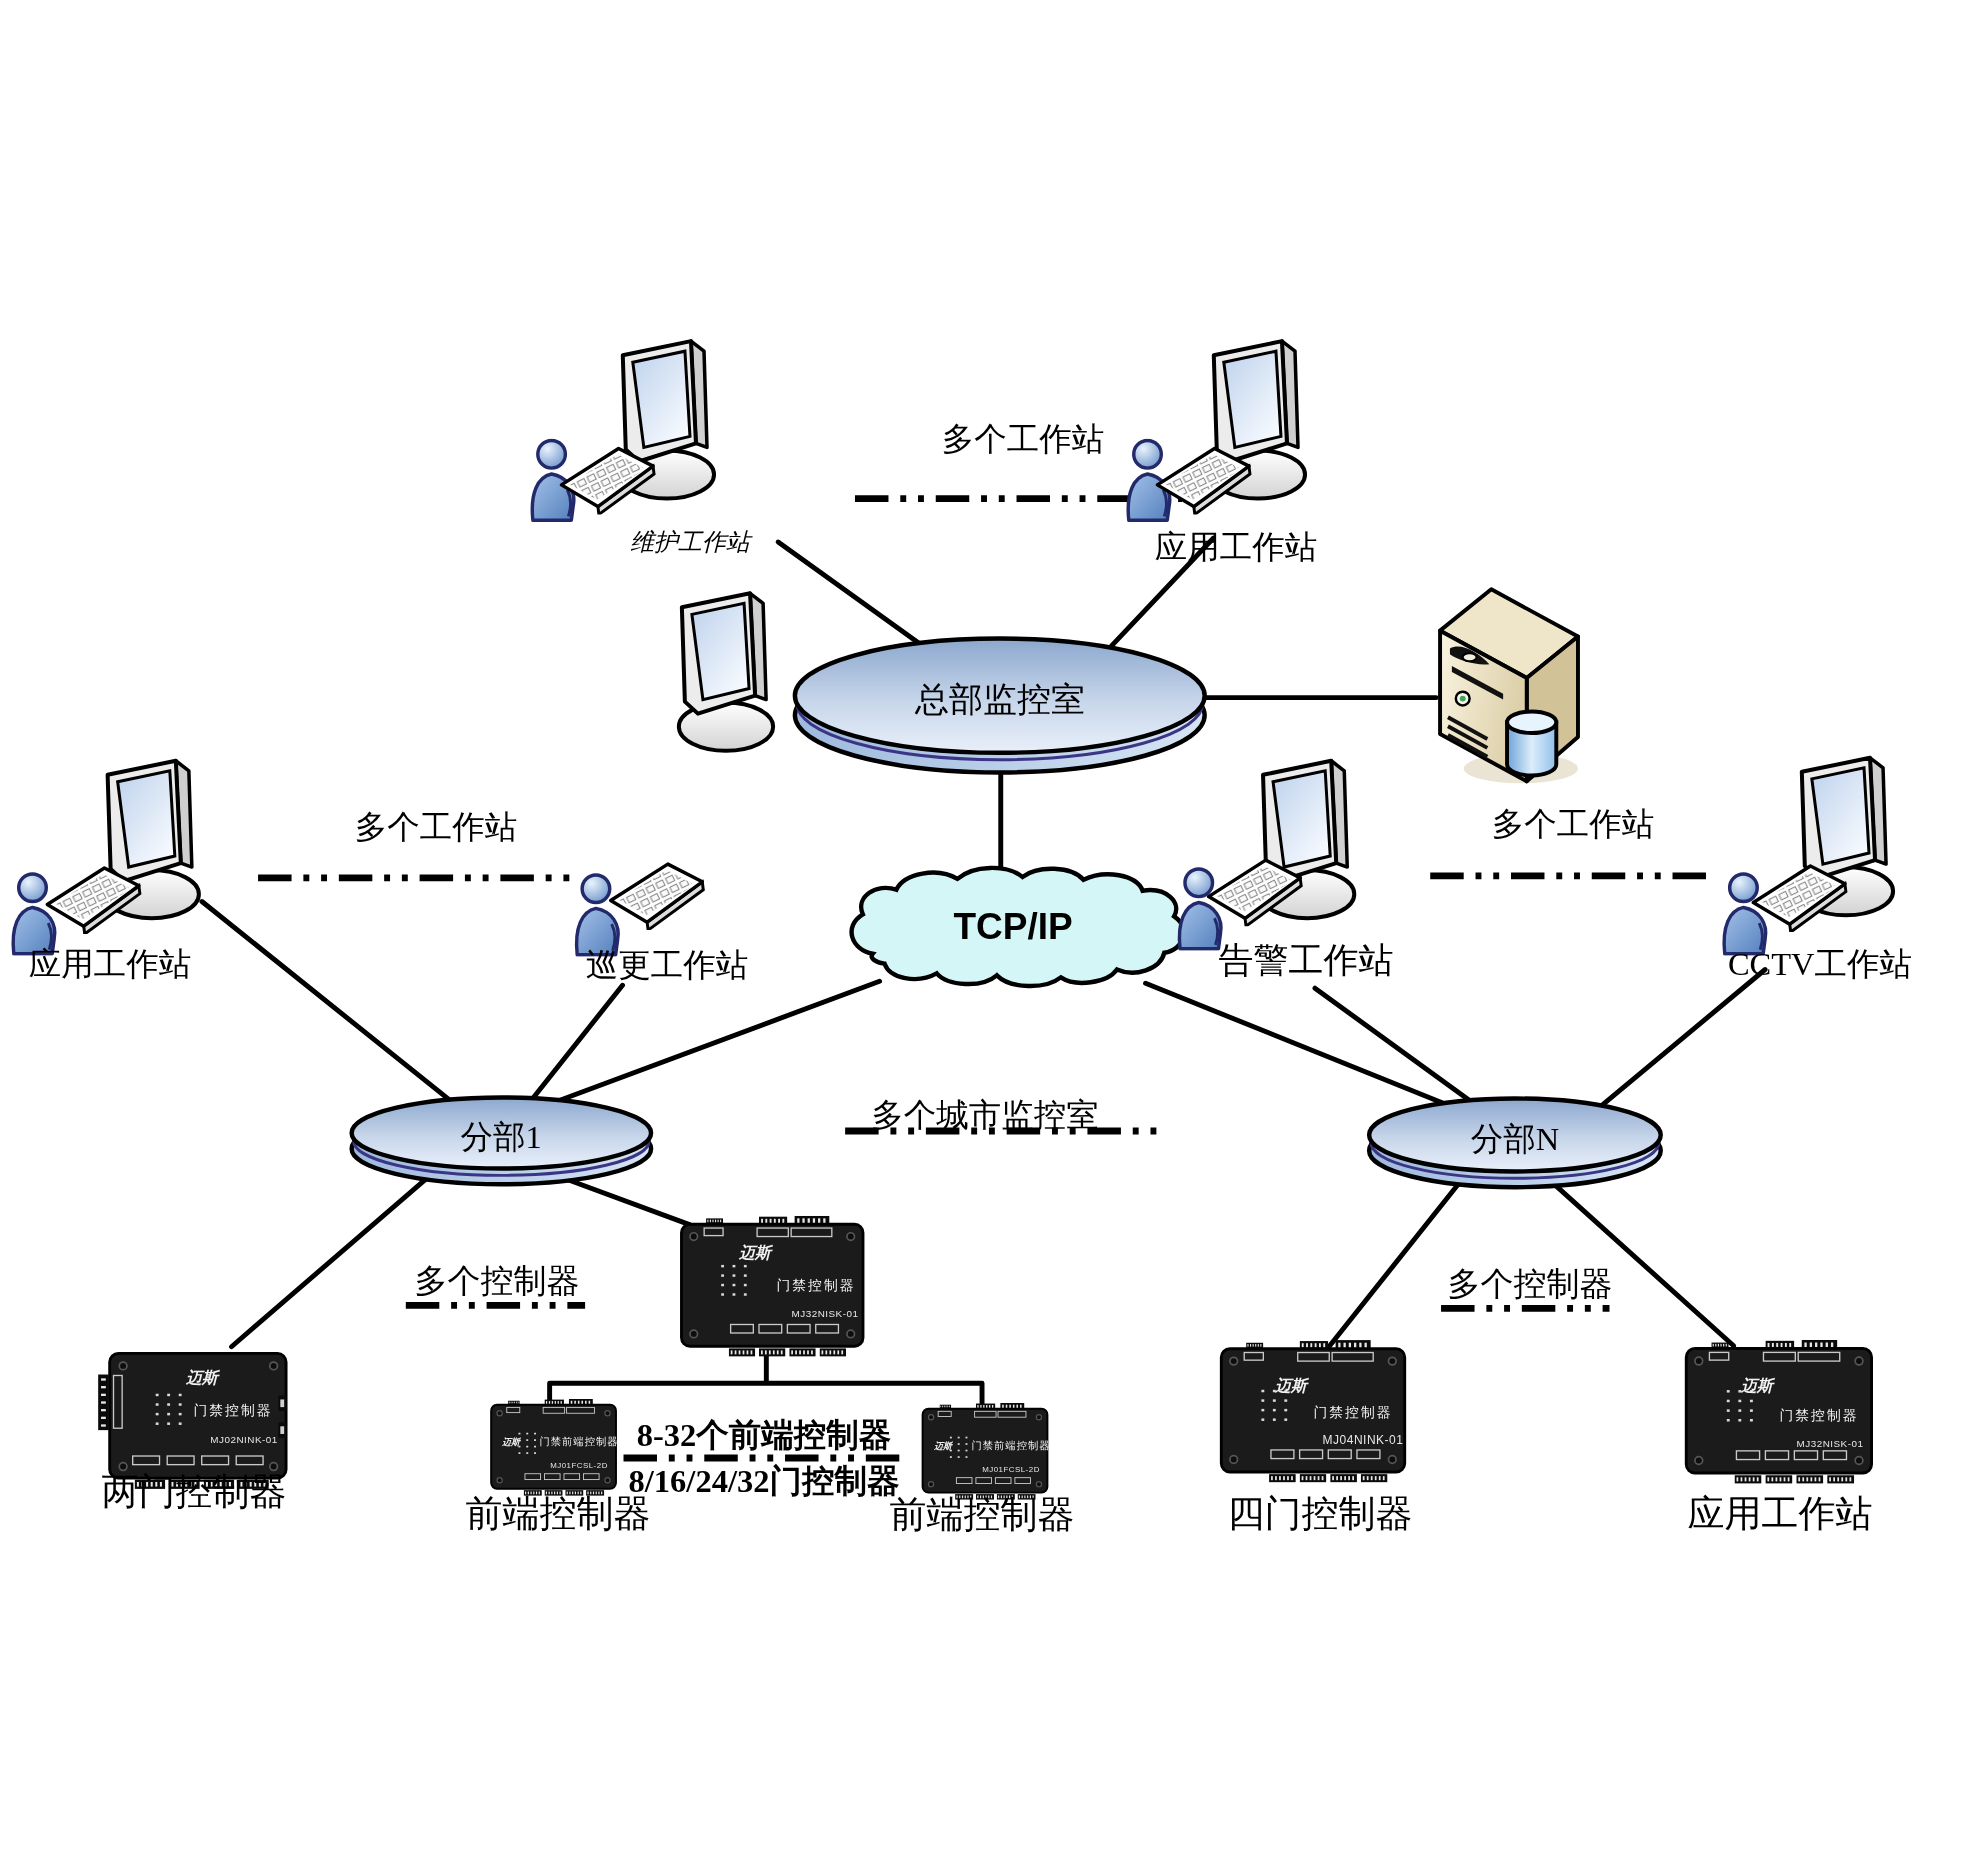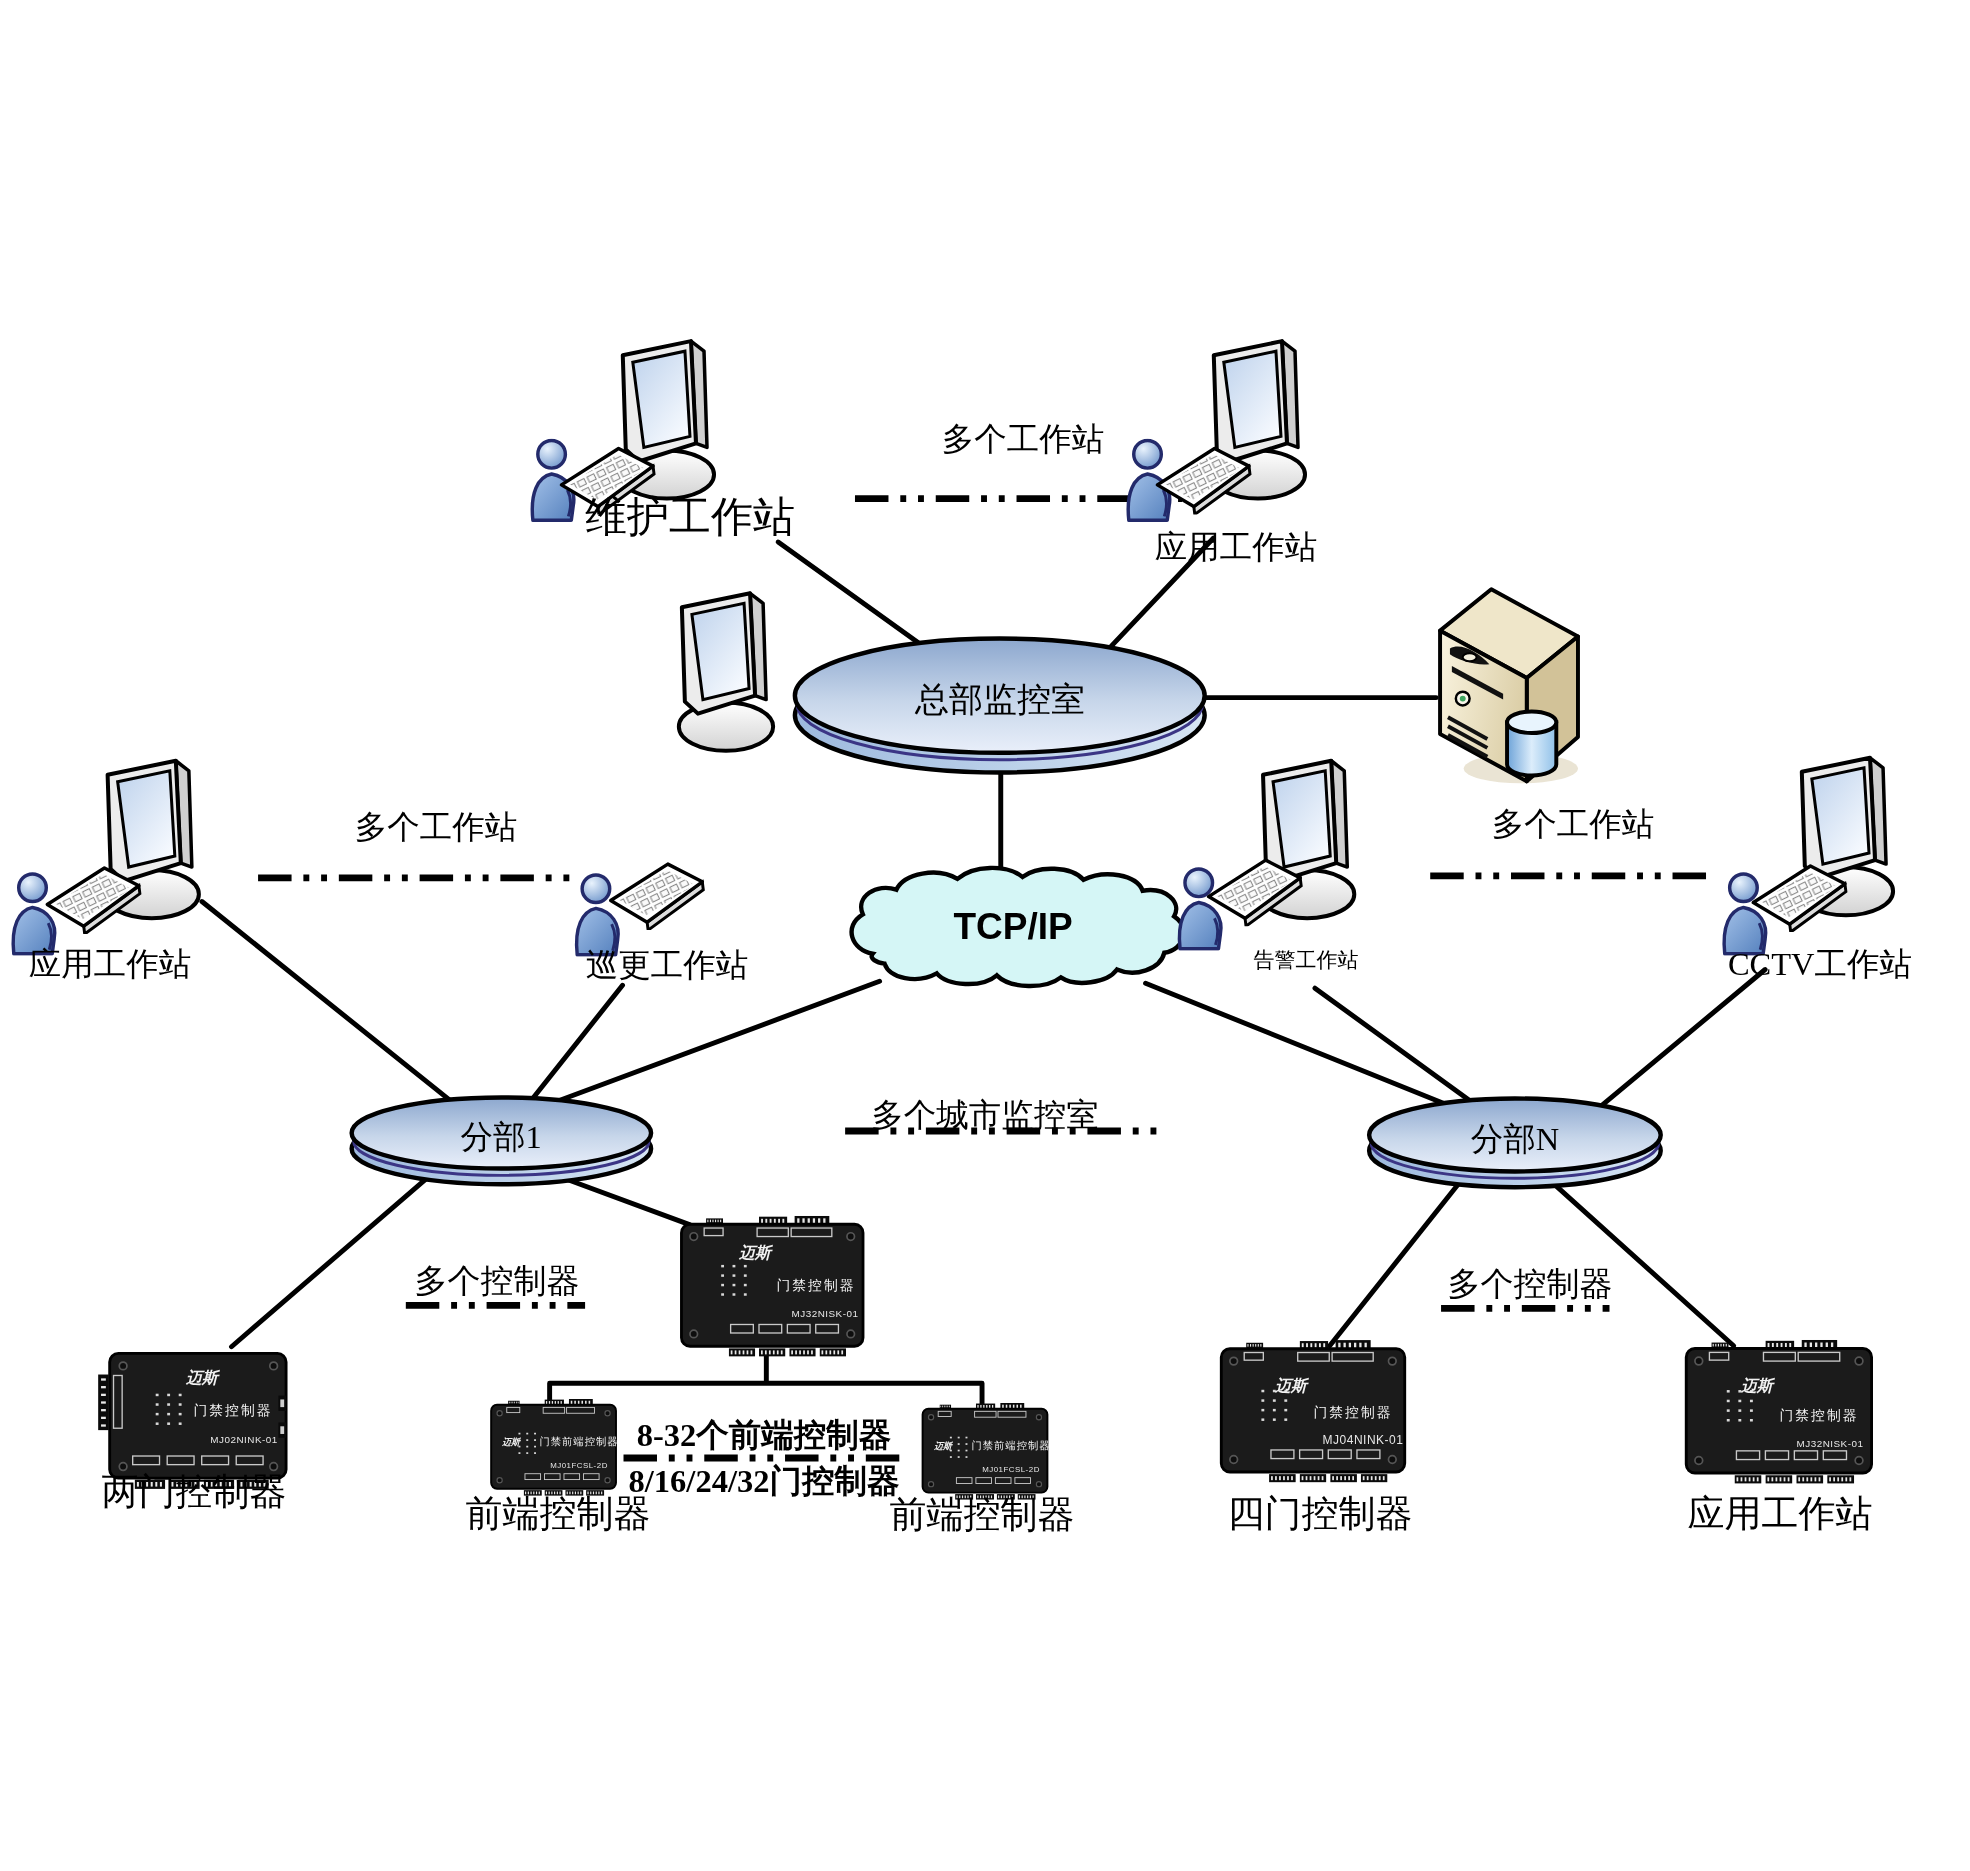--- a/index.html
+++ b/index.html
@@ -286,32 +286,32 @@
   </g>
 
   <use href="#ctrlB" x="98" y="1366" width="198" height="146"></use>
   <use href="#ctrlA" x="688" y="1234" width="192" height="144"></use>
   <use href="#ctrlA" x="496" y="1420" width="132" height="99"></use>
   <use href="#ctrlA" x="934" y="1424" width="132" height="99"></use>
   <use href="#ctrlA" x="1236" y="1358" width="194" height="150"></use>
   <use href="#ctrlA" x="1708" y="1360" width="196" height="147"></use>
 </svg>
 
-<div class="lbl" style="left:690px;top:517px;font-size:42px;">维护工作站</div>
+<div class="lbl" style="left:690px;top:542px;font-size:24px;font-style:italic;">维护工作站</div>
 <div class="lbl" style="left:1236px;top:548px;font-size:32.5px;">应用工作站</div>
 <div class="lbl" style="left:1023px;top:440px;font-size:32.5px;">多个工作站</div>
 
 <div class="lbl" style="left:1000px;top:700px;font-size:34px;">总部监控室</div>
 <div class="lbl sans" style="left:1013px;top:927px;font-size:37px;">TCP/IP</div>
 
 <div class="lbl" style="left:110px;top:965px;font-size:32.5px;">应用工作站</div>
 <div class="lbl" style="left:667px;top:966px;font-size:32.5px;">巡更工作站</div>
 <div class="lbl" style="left:436px;top:828px;font-size:32.5px;">多个工作站</div>
 
-<div class="lbl" style="left:1306px;top:961px;font-size:21px;">告警工作站</div>
+<div class="lbl" style="left:1306px;top:961px;font-size:35px;">告警工作站</div>
 <div class="lbl" style="left:1820px;top:965px;font-size:32.5px;">CCTV工作站</div>
 <div class="lbl" style="left:1573px;top:825px;font-size:32.5px;">多个工作站</div>
 
 <div class="lbl" style="left:985px;top:1093px;font-size:32.5px;margin-top:23px;">多个城市监控室</div>
 <div class="lbl" style="left:501px;top:1138px;font-size:32.5px;">分部1</div>
 <div class="lbl" style="left:1515px;top:1140px;font-size:32.5px;">分部N</div>
 
 <div class="lbl" style="left:497px;top:1281px;font-size:33px;">多个控制器</div>
 <div class="lbl" style="left:1530px;top:1284px;font-size:33px;">多个控制器</div>
 

